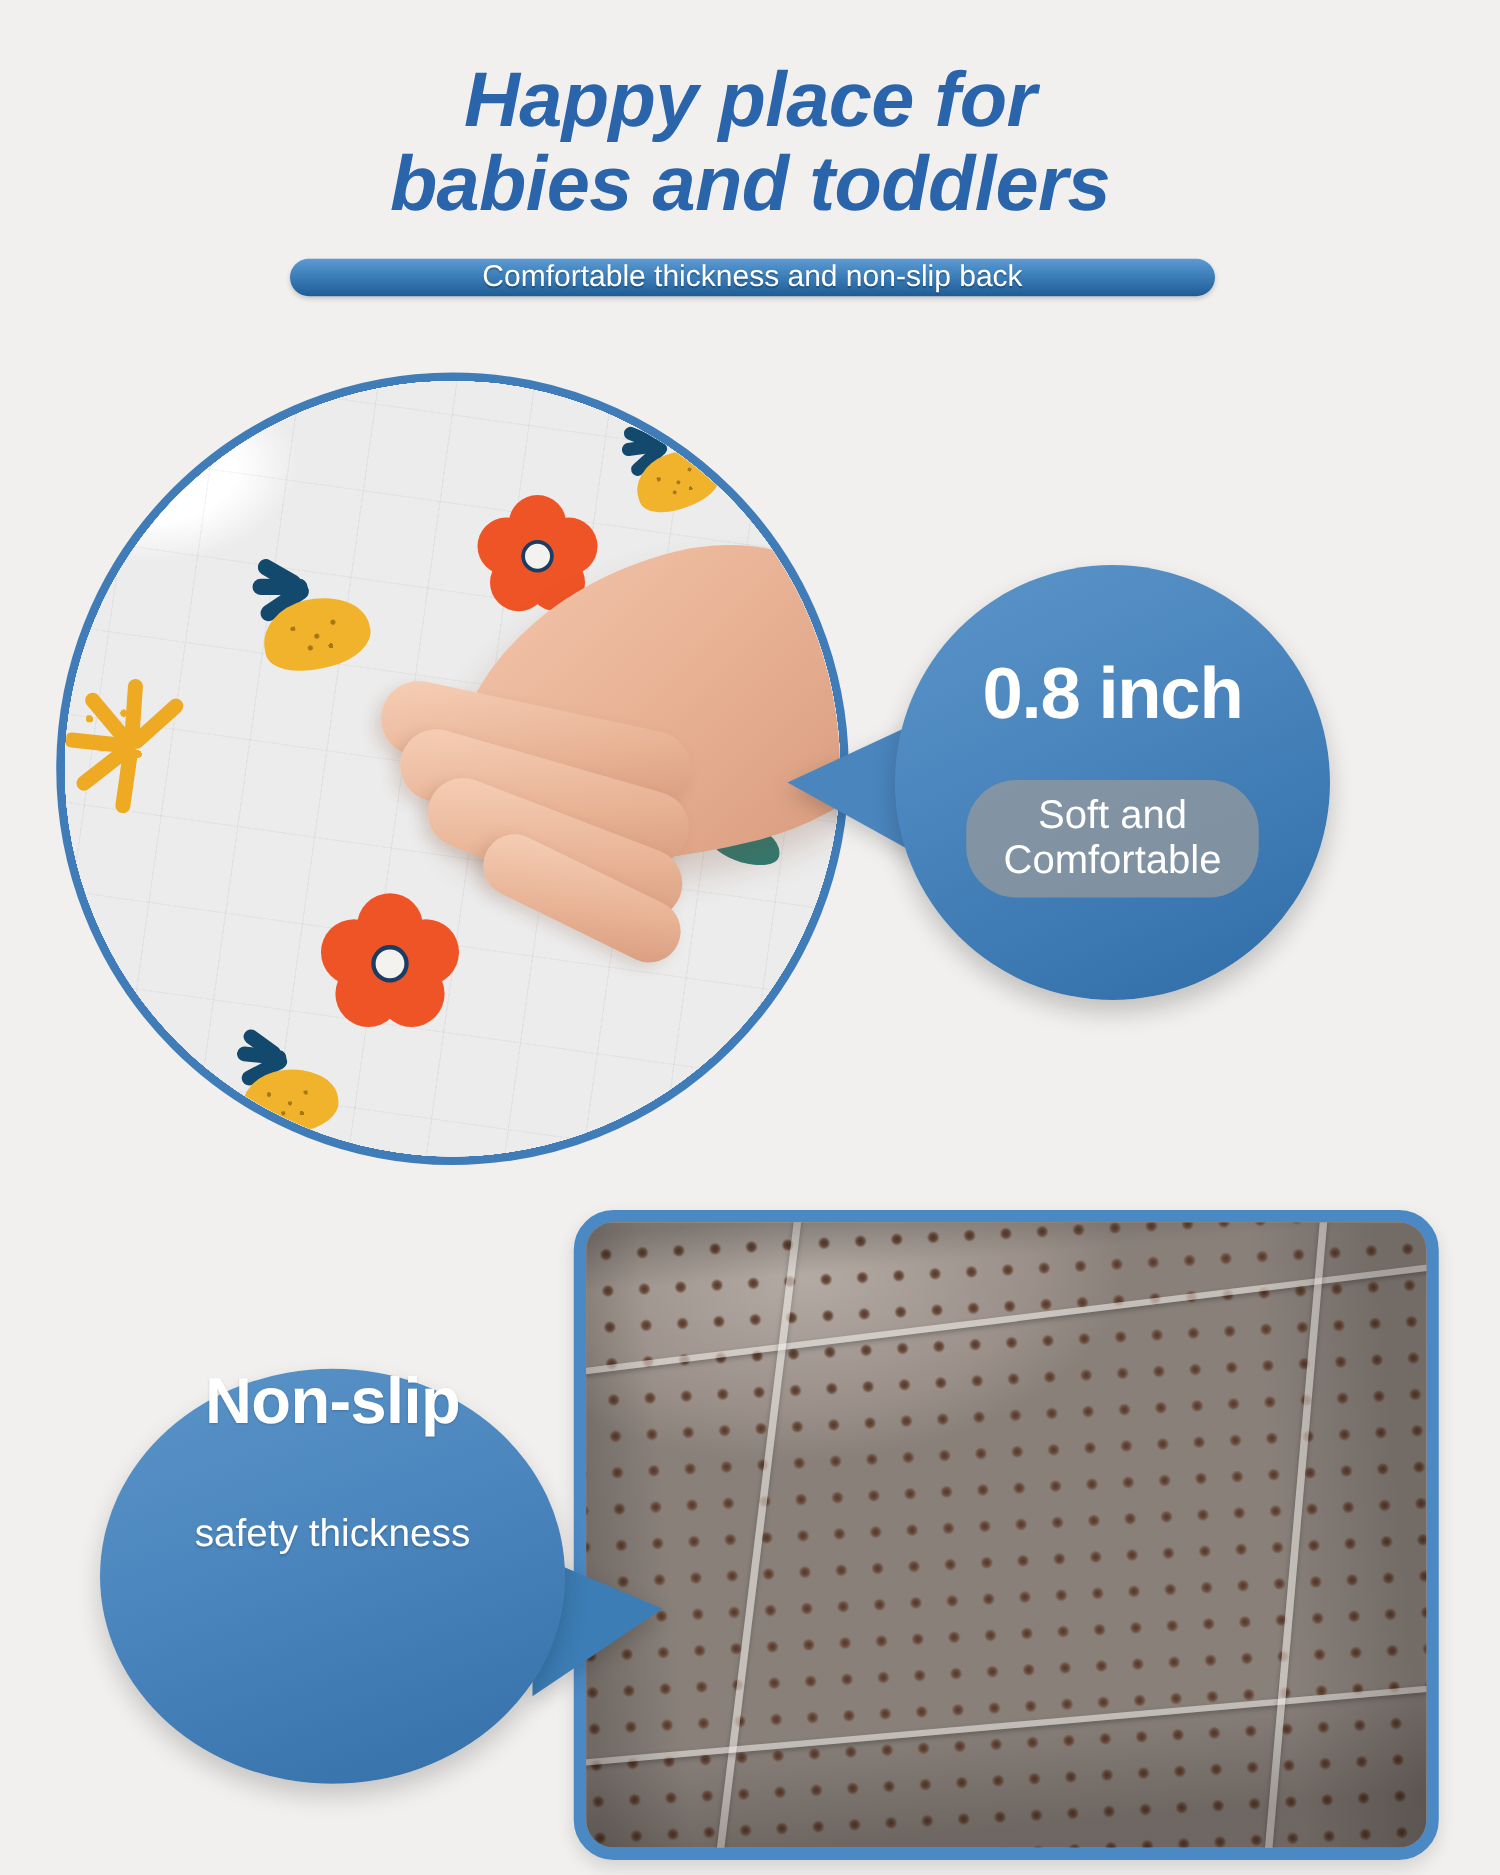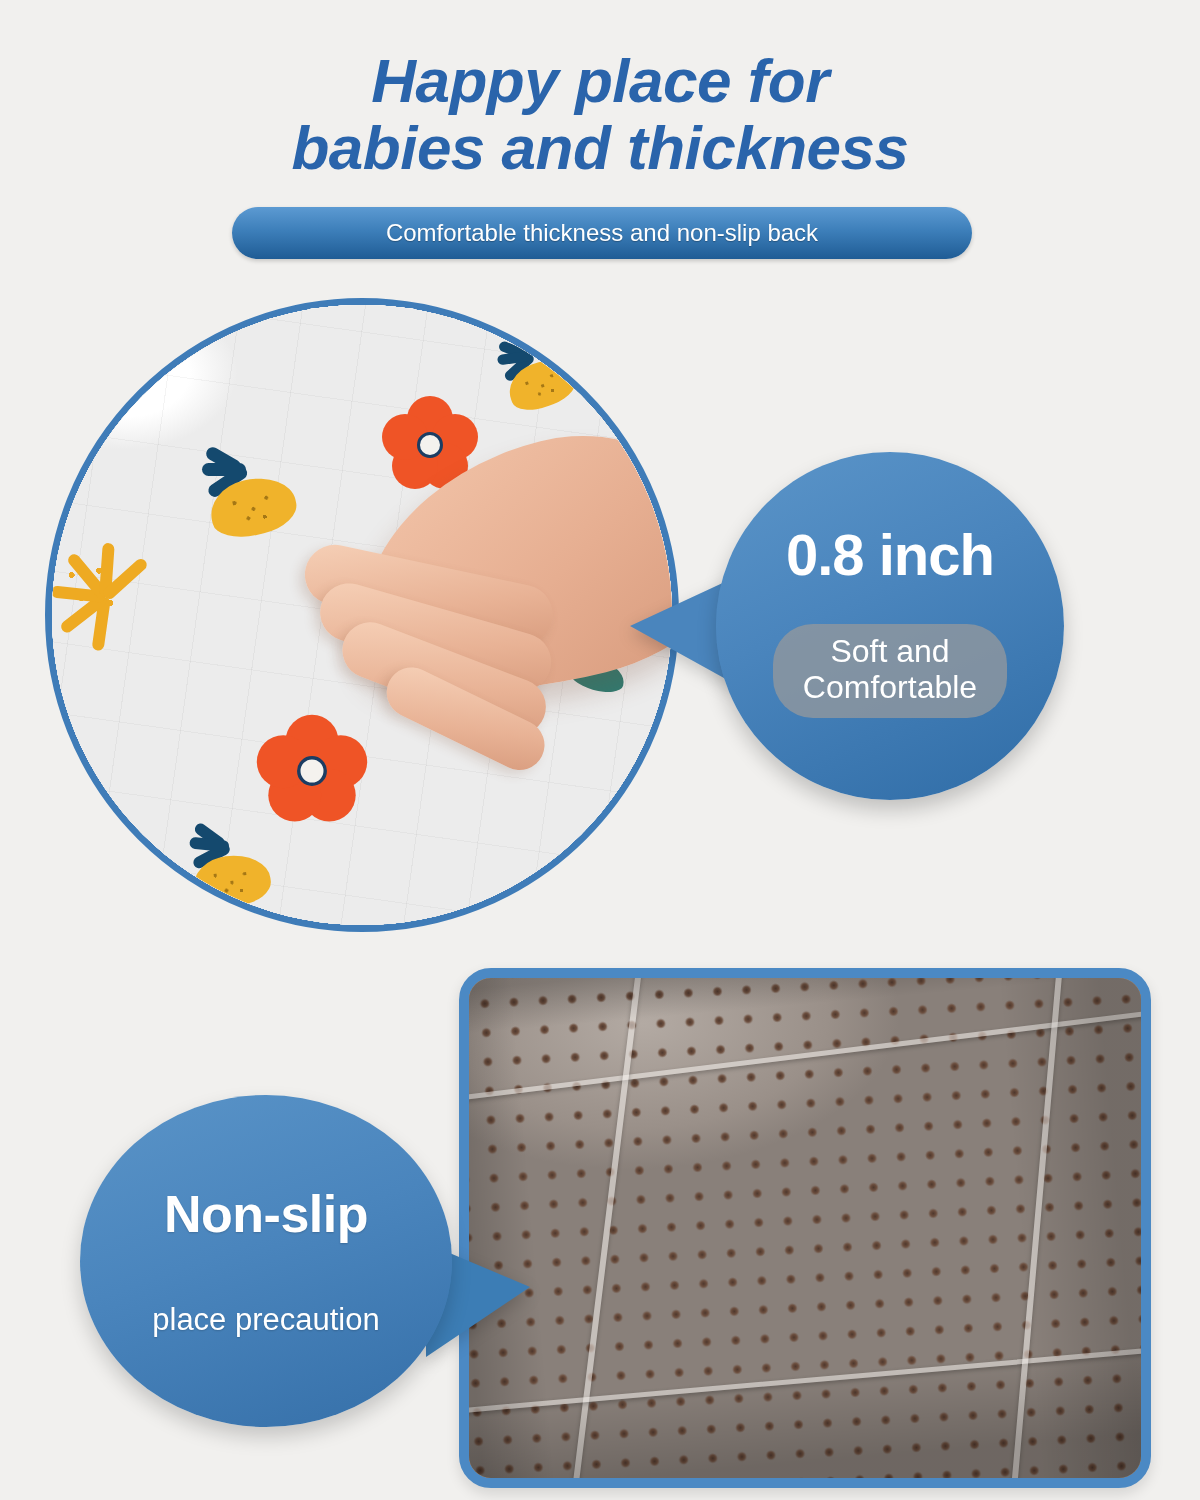--- a/index.html
+++ b/index.html
@@ -19,21 +19,21 @@
     text-align:center;
     color:#2a64ab;
     font-size:62px; font-weight:bold;
     line-height:1.08;
     letter-spacing:-0.5px;
   }
   .headline .hl-line { display:block;font-style:italic; }
 
   .subtitle-bar {
     position:absolute; top:207px; left:232px;
-    width:740px; height:52px;
+    width:740px; height:30px;
     border-radius:26px;
     background:linear-gradient(to bottom, #5c9ad2 0%, #3d7fba 45%, #1f5c95 100%);
     box-shadow:0 2px 4px rgba(0,0,0,0.18);
     display:flex; align-items:center; justify-content:center;
   }
   .subtitle-bar .sub-text {
     color:#ffffff; font-size:24px; font-weight:400;
     text-shadow:0 1px 1px rgba(0,0,0,0.25);
   }
 
@@ -241,41 +241,41 @@
     border-top:44px solid transparent;
     border-bottom:70px solid transparent;
     border-left:104px solid #3c7db5;
     filter:drop-shadow(0 6px 8px rgba(0,0,0,0.16));
   }
   .badge-slip .bubble {
     position:absolute; inset:0;
     border-radius:50%;
     background:linear-gradient(160deg, #5a94c8 0%, #4a85bd 45%, #356fa8 100%);
     box-shadow:0 10px 20px rgba(0,0,0,0.18);
-    display:flex; flex-direction:column; align-items:center; justify-content:center;gap:44px;
+    display:flex; flex-direction:column; align-items:center; justify-content:flex-start;gap:44px;
   }
   .badge-slip .slip-title {
     color:#ffffff; font-size:52px; font-weight:bold;
     line-height:1; letter-spacing:-0.5px;
     text-shadow:0 1px 2px rgba(0,0,0,0.18);
   }
   .badge-slip .slip-sub {
     color:#ffffff; font-size:31px; font-weight:400;
     margin-top:20px; line-height:1;
     text-shadow:0 1px 2px rgba(0,0,0,0.18);
   }
 </style>
 </head>
 <body>
 
 <div class="page">
 
   <div class="headline">
     <span class="hl-line">Happy place for</span>
-    <span class="hl-line">babies and thickness</span>
+    <span class="hl-line">babies and toddlers</span>
   </div>
 
   <div class="subtitle-bar">
     <span class="sub-text">Comfortable thickness and non-slip back</span>
   </div>
 
   <div class="photo-circle">
     <div class="quilt"></div>
     <div class="quilt-seams"></div>
 
@@ -352,17 +352,17 @@
     <div class="quilt-line ql2"></div>
     <div class="quilt-line ql3"></div>
     <div class="quilt-line ql4"></div>
     <div class="seam-shadow"></div>
   </div>
 
   <div class="badge-slip">
     <div class="tail"></div>
     <div class="bubble">
       <div class="slip-title">Non-slip</div>
-      <div class="slip-sub">place precaution</div>
+      <div class="slip-sub">safety thickness</div>
     </div>
   </div>
 
 </div>
 
 </body></html>

